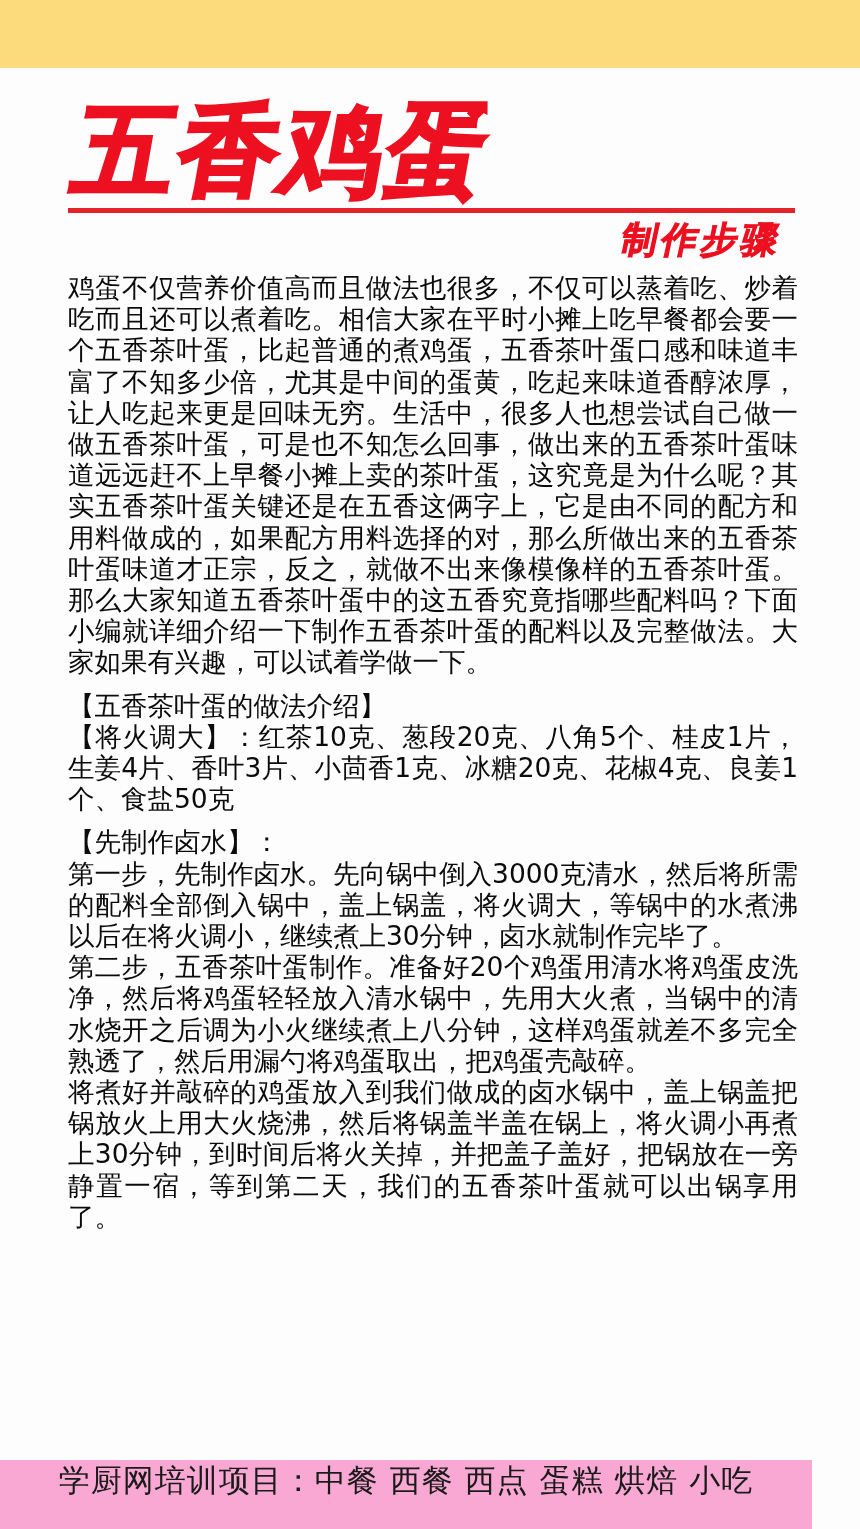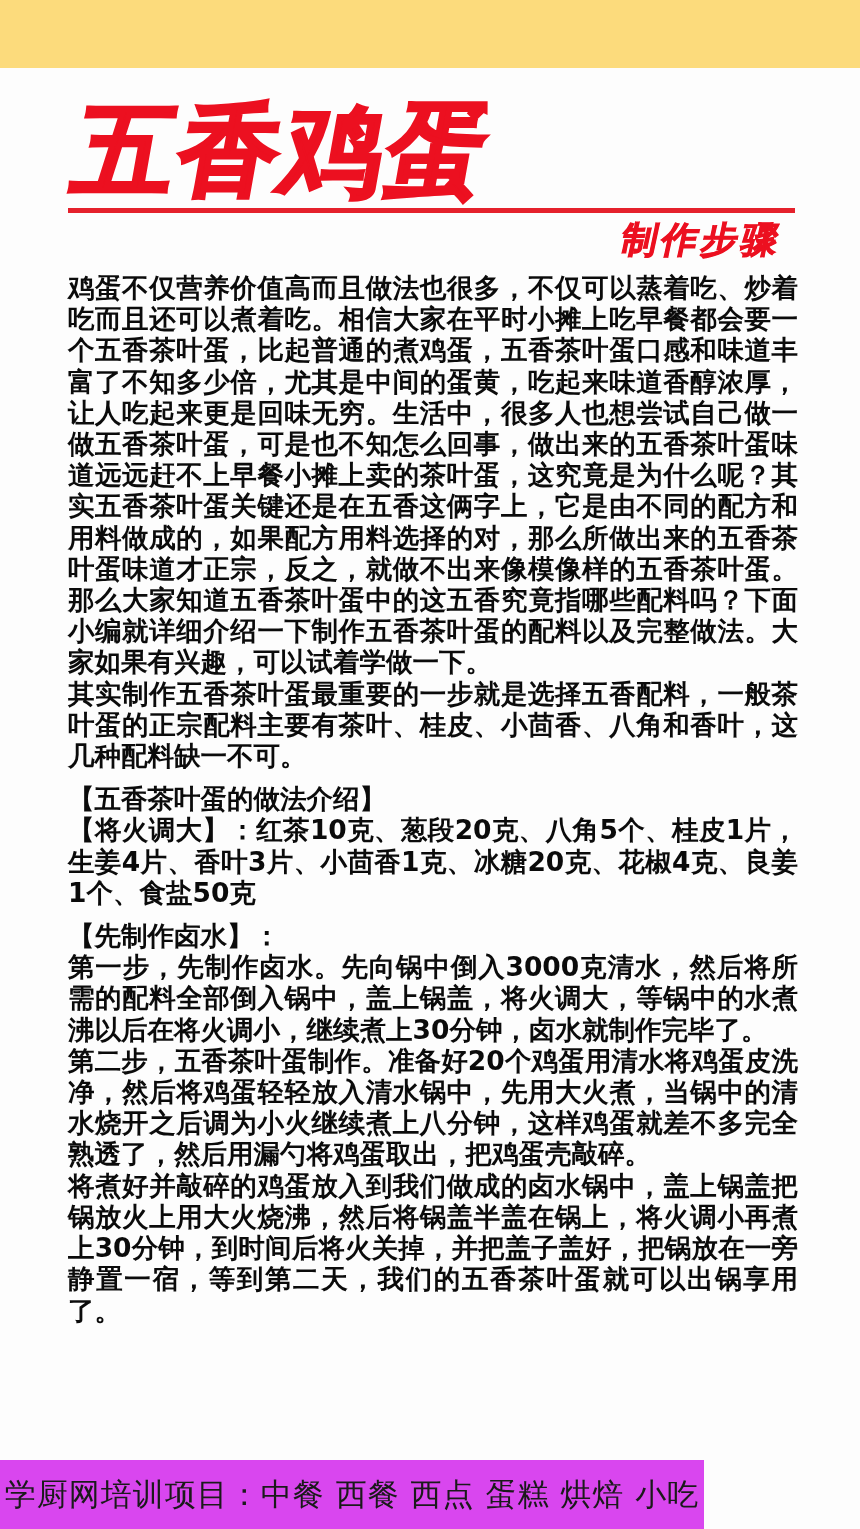--- a/index.html
+++ b/index.html
@@ -29,47 +29,46 @@
     position: absolute; right: 78px; top: 218px;
     font-size: 36px; line-height: 44px; font-weight: 900;
     color: #ec1020; letter-spacing: 4px;
     transform: skewX(-12deg);
     -webkit-text-stroke: 1px #ec1020;
     white-space: nowrap;
   }
   .content {
     position: absolute; left: 68px; top: 272px; width: 730px;
     font-size: 26.5px; line-height: 31.2px; color: #0b0b0b;
-    font-weight: bold;
+    font-weight: normal;
     letter-spacing: 0px;
   }
   .content p { margin: 0; padding: 0; text-align: justify; }
   .content p.heading { padding-left: 0; margin-top: 12px; }
   .bottom-band {
-    position: absolute; left: 0; top: 1460px; width: 704px; height: 69px;
-    background: #d946ef;
-    display: flex; align-items: center; justify-content: center;
+    position: absolute; left: 0; top: 1460px; width: 812px; height: 69px;
+    background: #f9a8d4;
+    display: flex; justify-content: center;
   }
   .footer-text {
     font-size: 31px; color: #1a1a1a; letter-spacing: 1px;
     white-space: nowrap;
   }
 </style>
 </head>
 <body>
 
 <div class="top-band"></div>
 
 <div class="title">五香鸡蛋</div>
 <div class="title-rule"></div>
 <div class="subtitle">制作步骤</div>
 
 <div class="content">
   <p>鸡蛋不仅营养价值高而且做法也很多，不仅可以蒸着吃、炒着吃而且还可以煮着吃。相信大家在平时小摊上吃早餐都会要一个五香茶叶蛋，比起普通的煮鸡蛋，五香茶叶蛋口感和味道丰富了不知多少倍，尤其是中间的蛋黄，吃起来味道香醇浓厚，让人吃起来更是回味无穷。生活中，很多人也想尝试自己做一做五香茶叶蛋，可是也不知怎么回事，做出来的五香茶叶蛋味道远远赶不上早餐小摊上卖的茶叶蛋，这究竟是为什么呢？其实五香茶叶蛋关键还是在五香这俩字上，它是由不同的配方和用料做成的，如果配方用料选择的对，那么所做出来的五香茶叶蛋味道才正宗，反之，就做不出来像模像样的五香茶叶蛋。那么大家知道五香茶叶蛋中的这五香究竟指哪些配料吗？下面小编就详细介绍一下制作五香茶叶蛋的配料以及完整做法。大家如果有兴趣，可以试着学做一下。</p>
-  <p>其实制作五香茶叶蛋最重要的一步就是选择五香配料，一般茶叶蛋的正宗配料主要有茶叶、桂皮、小茴香、八角和香叶，这几种配料缺一不可。</p>
   <p class="heading">【五香茶叶蛋的做法介绍】</p>
   <p>【将火调大】：红茶10克、葱段20克、八角5个、桂皮1片，生姜4片、香叶3片、小茴香1克、冰糖20克、花椒4克、良姜1个、食盐50克</p>
   <p class="heading">【先制作卤水】：</p>
   <p>第一步，先制作卤水。先向锅中倒入3000克清水，然后将所需的配料全部倒入锅中，盖上锅盖，将火调大，等锅中的水煮沸以后在将火调小，继续煮上30分钟，卤水就制作完毕了。</p>
   <p>第二步，五香茶叶蛋制作。准备好20个鸡蛋用清水将鸡蛋皮洗净，然后将鸡蛋轻轻放入清水锅中，先用大火煮，当锅中的清水烧开之后调为小火继续煮上八分钟，这样鸡蛋就差不多完全熟透了，然后用漏勺将鸡蛋取出，把鸡蛋壳敲碎。</p>
   <p>将煮好并敲碎的鸡蛋放入到我们做成的卤水锅中，盖上锅盖把锅放火上用大火烧沸，然后将锅盖半盖在锅上，将火调小再煮上30分钟，到时间后将火关掉，并把盖子盖好，把锅放在一旁静置一宿，等到第二天，我们的五香茶叶蛋就可以出锅享用了。</p>
 </div>
 
 <div class="bottom-band">
   <span class="footer-text">学厨网培训项目：中餐 西餐 西点 蛋糕 烘焙 小吃</span>

